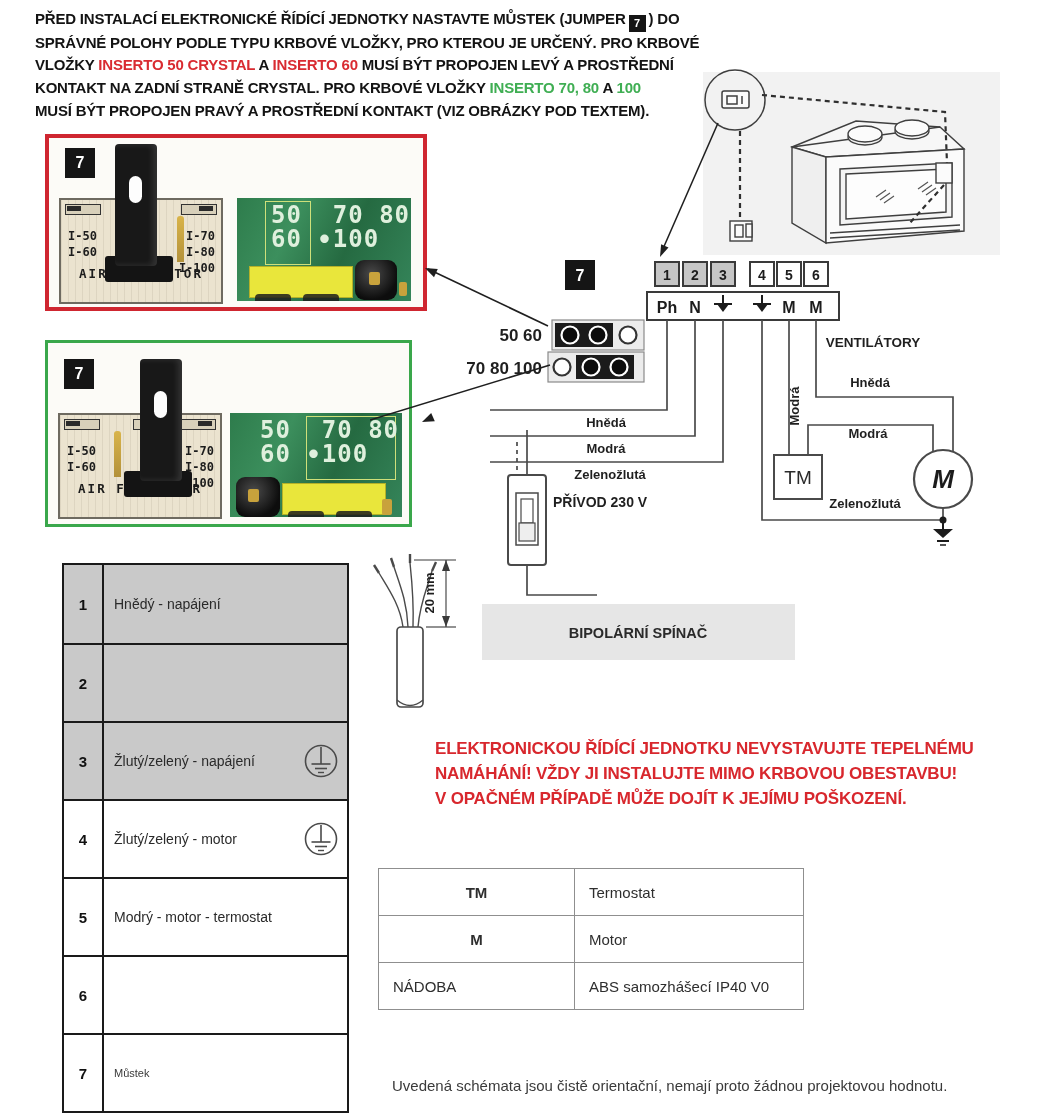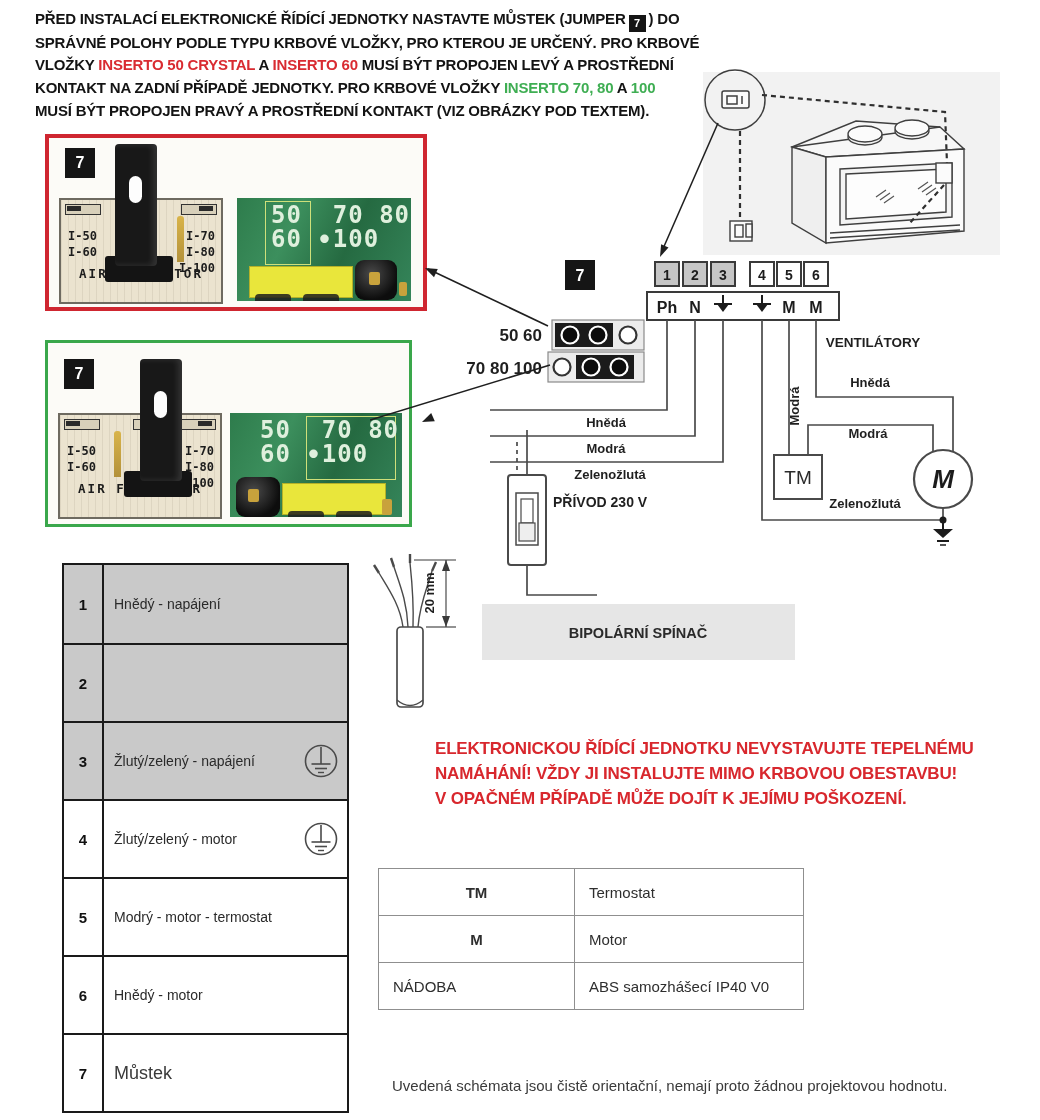--- a/index.html
+++ b/index.html
@@ -40,42 +40,42 @@
   
   .warning{left:435px;top:736px;width:575px;font-weight:700;font-size:17px;line-height:25px;color:#d8272d;letter-spacing:-0.2px;}
 
   
   .tbl-term{left:62px;top:563px;width:283px;border:2.5px solid #1a1a1a;background:#fff;}
   .trow{display:flex;height:78px;box-sizing:border-box;border-top:2px solid #1a1a1a;}
   .trow:first-child{border-top:none;}
   .trow.gray{background:#c9c9c9;}
   .tnum{width:38px;border-right:2px solid #1a1a1a;display:flex;align-items:center;justify-content:center;font-weight:700;font-size:15px;flex:none;}
   .tdesc{flex:1;display:flex;align-items:center;padding:0 10px;font-size:14px;color:#2a2a2a;position:relative;text-align:center;}
-  .tdesc.small{font-size:18px;color:#3a3a3a;}
+  .tdesc.small{font-size:11px;color:#3a3a3a;}
   .gnd-circ{position:absolute;right:6px;top:50%;transform:translateY(-50%);}
 
   
   .tbl-spec{left:378px;top:868px;border-collapse:collapse;}
   .tbl-spec td{border:1.5px solid #8f8f8f;height:46px;font-size:15px;color:#2e2e2e;padding:0 14px;}
   .tbl-spec td.k{width:167px;}
   .tbl-spec td.kc{text-align:center;font-weight:700;}
   .tbl-spec td.v{width:200px;}
 
   .footer{left:392px;top:1077px;font-size:15px;color:#3a3a3a;}
 
   svg text{font-family:"Liberation Sans",sans-serif;}
 </style>
 </head>
 <body>
 
 <div class="abs intro">
   <div><span>PŘED INSTALACÍ ELEKTRONICKÉ ŘÍDÍCÍ JEDNOTKY NASTAVTE MŮSTEK (JUMPER</span><span class="jbadge">7</span><span>) DO</span></div>
   <div>SPRÁVNÉ POLOHY PODLE TYPU KRBOVÉ VLOŽKY, PRO KTEROU JE URČENÝ. PRO KRBOVÉ</div>
   <div><span>VLOŽKY </span><span class="red-t">INSERTO 50 CRYSTAL</span><span> A </span><span class="red-t">INSERTO 60</span><span> MUSÍ BÝT PROPOJEN LEVÝ A PROSTŘEDNÍ</span></div>
-  <div><span>KONTAKT NA ZADNÍ PŘÍPADĚ JEDNOTKY. PRO KRBOVÉ VLOŽKY </span><span class="green-t">INSERTO 70, 80</span><span> A </span><span class="green-t">100</span></div>
+  <div><span>KONTAKT NA ZADNÍ STRANĚ CRYSTAL. PRO KRBOVÉ VLOŽKY </span><span class="green-t">INSERTO 70, 80</span><span> A </span><span class="green-t">100</span></div>
   <div>MUSÍ BÝT PROPOJEN PRAVÝ A PROSTŘEDNÍ KONTAKT (VIZ OBRÁZKY POD TEXTEM).</div>
 </div>
 
 <div class="abs panel panel-red">
   <div class="abs badge7" style="left:16px;top:10px;">7</div>
 
   <div class="abs jcard" style="left:10px;top:60px;">
     <div class="jc-pins">
         <i style="width:34px;">
           <b></b>
@@ -361,21 +361,20 @@
         <line x1="17" y1="29.5" x2="23" y2="29.5" stroke="#4a4a4a" stroke-width="1.4"></line>
       </svg>
     </div>
   </div>
   <div class="trow">
     <div class="tnum">5</div>
     <div class="tdesc">Modrý - motor -  termostat</div>
   </div>
   <div class="trow">
     <div class="tnum">6</div>
-    <div class="tdesc">Hnědý - motor</div>
   </div>
   <div class="trow">
     <div class="tnum">7</div>
     <div class="tdesc small">Můstek</div>
   </div>
 </div>
 
 <table class="abs tbl-spec">
   <tbody>
       <tr>

